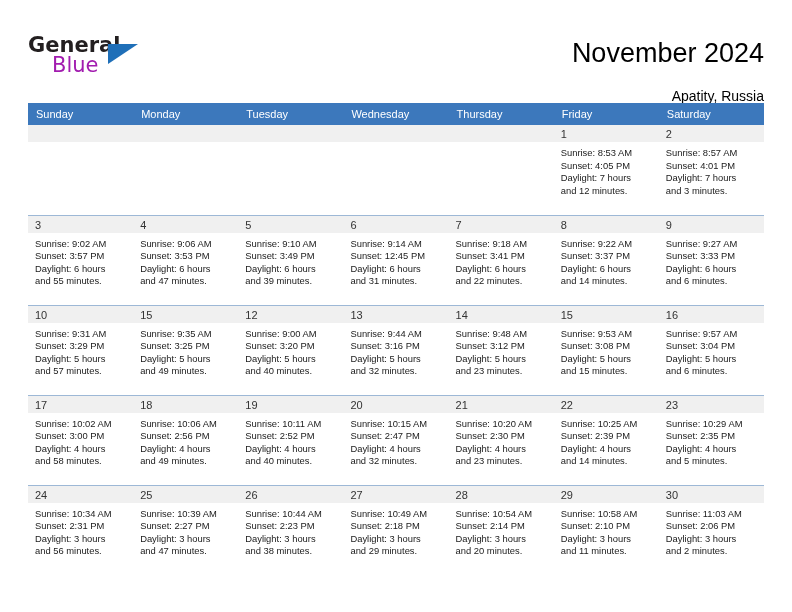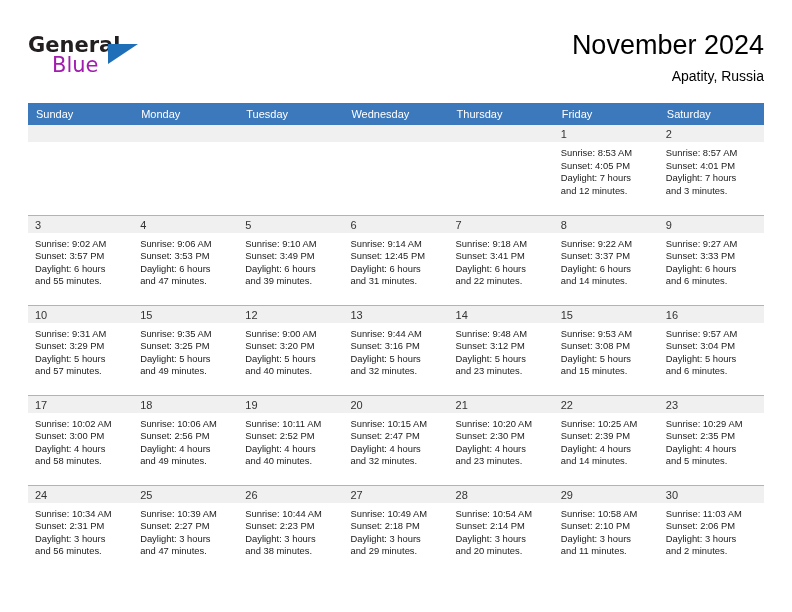--- a/index.html
+++ b/index.html
@@ -63,36 +63,36 @@
     top: 10px;
     width: 0;
     height: 0;
     border-left: 30px solid #1f6fb8;
     border-bottom: 20px solid transparent;
   }
 
   .title-block {
     position: absolute;
     right: 0;
-    top: 0;
+    top: 8px;
     text-align: right;
   }
   .cal-title {
     font-size: 27px;
     font-weight: 400;
     color: #000000;
     line-height: 34px;
     white-space: nowrap;
   }
   .cal-subtitle {
     font-size: 14px;
     font-weight: 400;
     color: #000000;
     line-height: 20px;
-    margin-top: 4px;
+    margin-top: 16px;
     white-space: nowrap;
   }
 
   
   .calendar {
     position: absolute;
     left: 28px;
     top: 103px;
     width: 736px;
     border-collapse: collapse;

